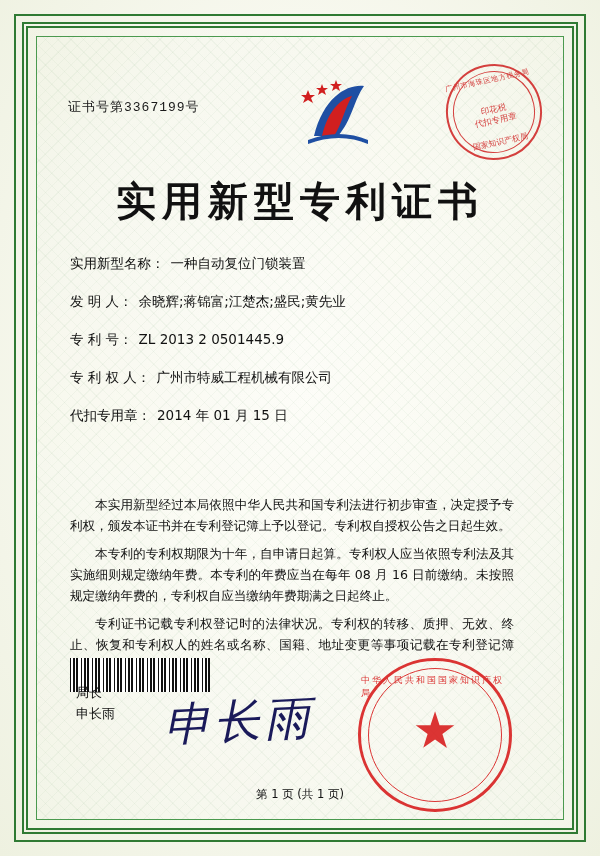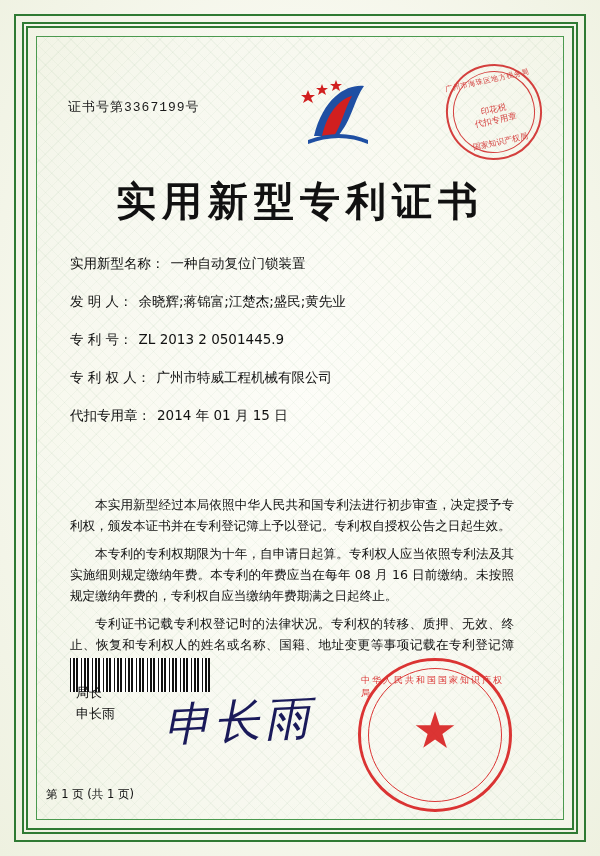--- a/index.html
+++ b/index.html
@@ -155,21 +155,21 @@
     position:absolute;left:0;right:0;top:13px;text-align:left;
     font-size:9px;letter-spacing:2px;font-family:"DejaVu Sans", sans-serif;
   }
   .seal-main .date{
     position:absolute;left:0;right:0;bottom:20px;text-align:center;
     font-size:11px;font-family:"DejaVu Sans", sans-serif;
   }
 
   .footer{
     position:absolute;left:0;right:0;bottom:8px;
-    text-align:left;font-size:11.5px;color:#111;
+    text-align:center;font-size:11.5px;color:#111;
     font-family:"DejaVu Sans", sans-serif;
   }
 </style>
 </head>
 <body>
 
 <div class="page">
   <div class="frame-outer"></div>
   <div class="frame-inner"></div>
   <div class="frame-inner2"></div>

